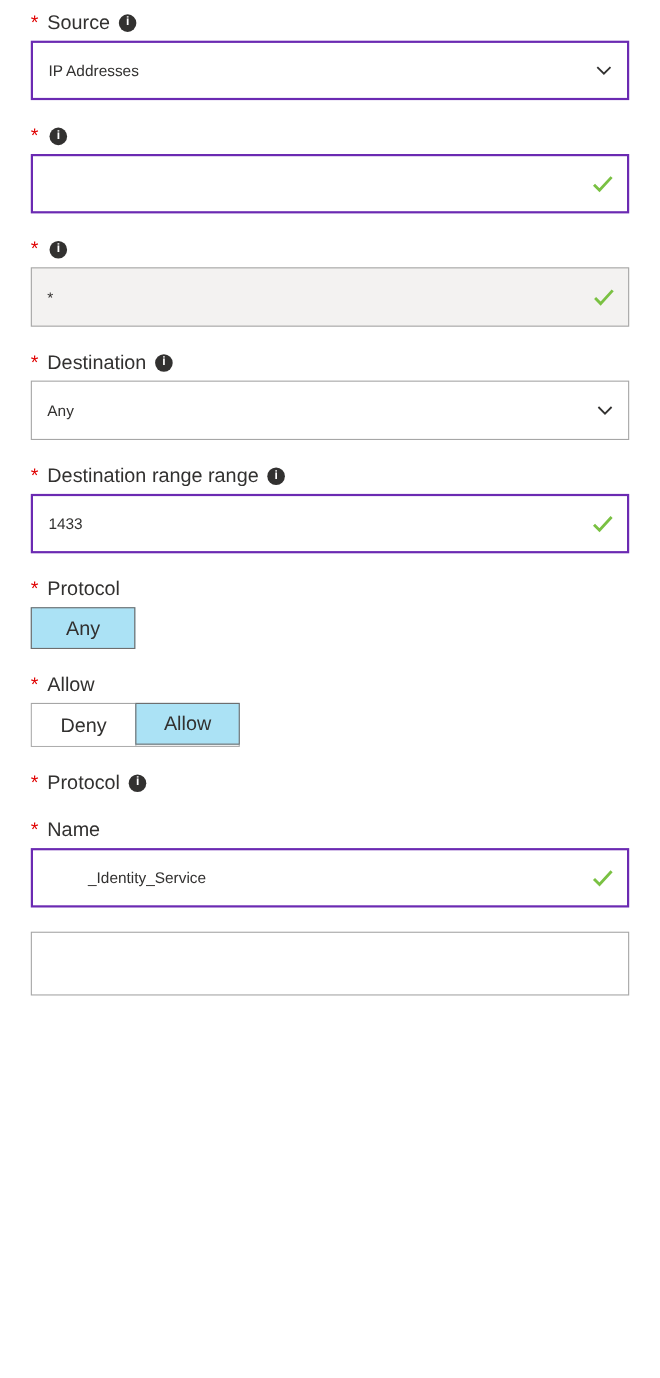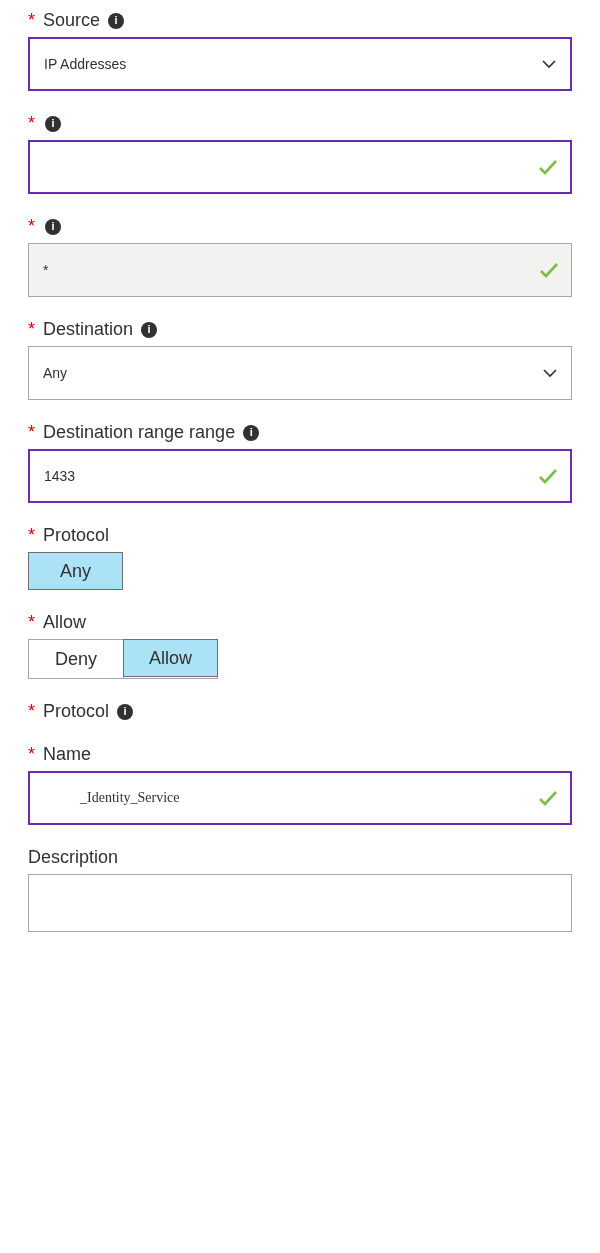--- a/index.html
+++ b/index.html
@@ -100,21 +100,21 @@
       width: 100%;
       height: 58px;
       border: 1px solid #a6a6a6;
       background: #fff;
       padding: 8px 12px;
       font-size: 18px;
       color: #323130;
       resize: none;
       font-family: inherit;
     }
-    .indent { padding-left: 50px; font-family: Liberation Serif, serif; }
+    .indent { padding-left: 50px; }
   </style>
 </head>
 <body>
 
 <div class="field">
   <div class="label-row">
     <span class="required-star">*</span>
     <span>Source</span>
     <span class="info-icon"></span>
   </div>
@@ -216,17 +216,14 @@
   </div>
   <div class="input-box purple indent">
     <span>_Identity_Service</span>
     <svg class="check-icon" viewBox="0 0 24 24">
         <path d="M4 13 L9 18 L20 6" stroke="#7ac143" stroke-width="2.6" fill="none"></path>
       </svg>
   </div>
 </div>
 
 <div class="field">
-  <div class="label-row">
-    <span>Description</span>
-  </div>
   <textarea class="textarea-box" style=""></textarea>
 </div>
 
 </body></html>

